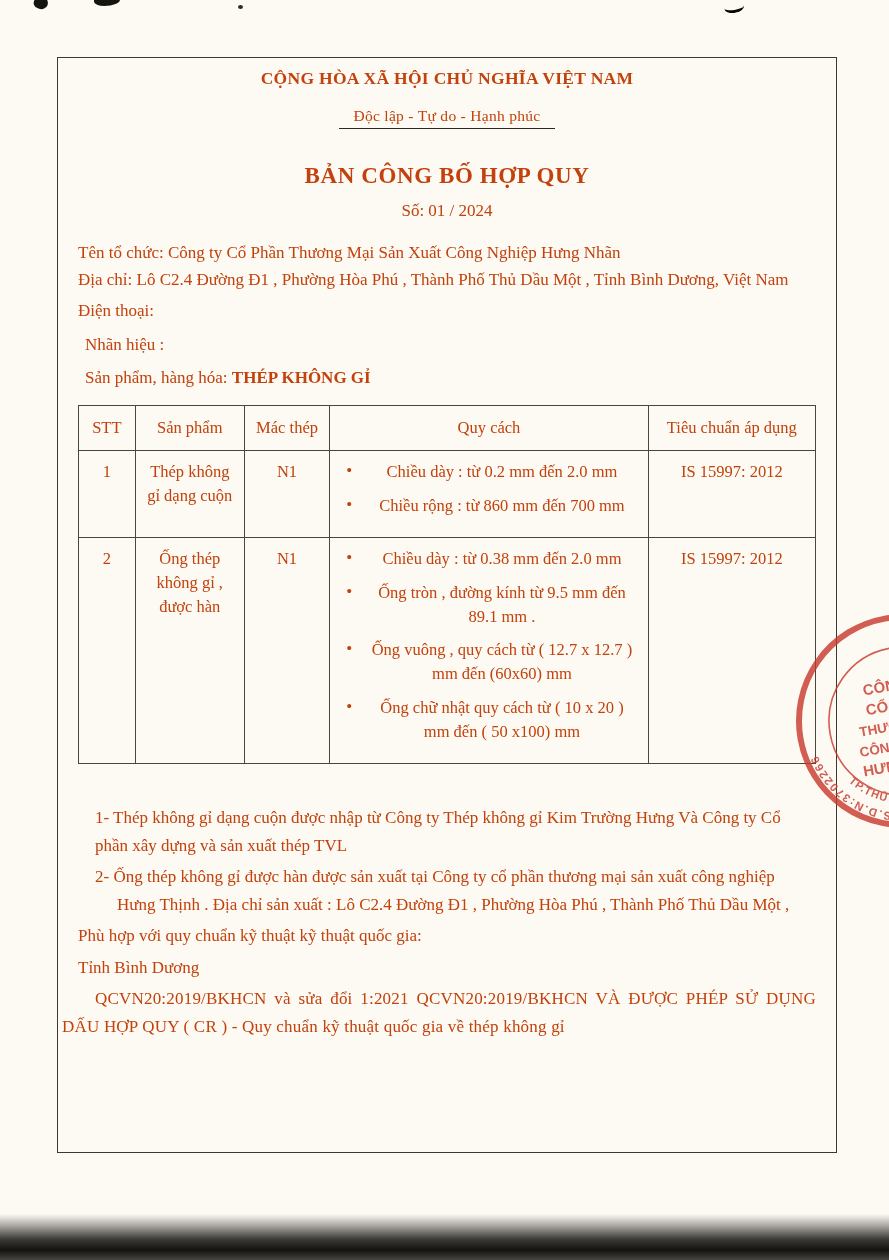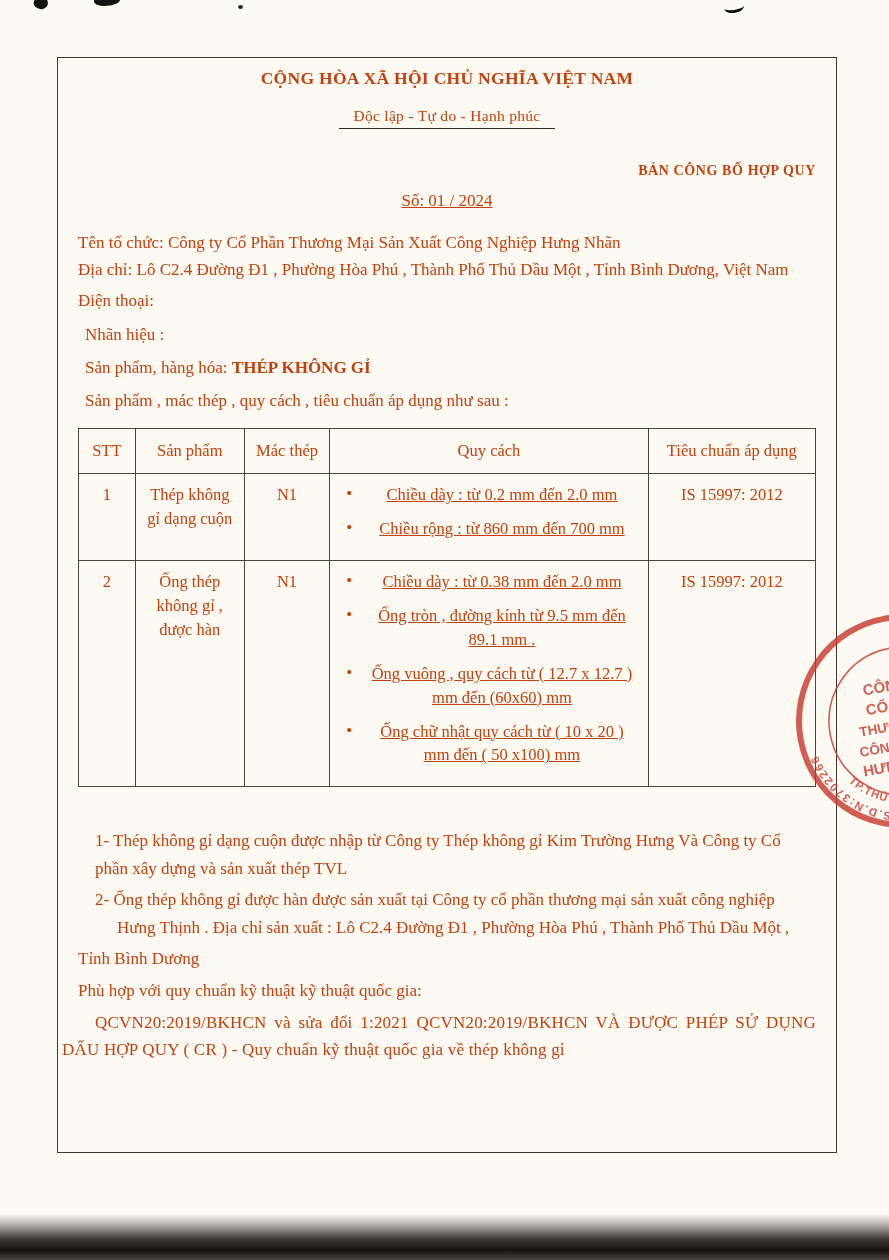--- a/index.html
+++ b/index.html
@@ -13,22 +13,22 @@
     position:absolute; left:57px; top:57px; box-sizing:border-box;
     width:780px; height:1096px; border:1.7px solid #3c392f;
     padding:10px 20px 0 20px;
   }
   .nat-header { text-align:center; }
   .nat-line1 { font-weight:bold; font-size:17.5px; letter-spacing:.3px; }
   .nat-line2 {
     display:inline-block; font-weight:normal; font-size:15.5px;
     border-bottom:1.7px solid #2b281f; padding:0 14px 3px 14px; letter-spacing:.3px;
   }
-  .doc-title { margin-top:34px; text-align:right; font-weight:bold; font-size:14px; letter-spacing:.6px; }
-  .doc-no { margin-top:12px; text-align:center; font-size:17px;text-decoration:underline; }
+  .doc-title { margin-top:34px; text-align:center; font-weight:bold; font-size:23px; letter-spacing:.6px; }
+  .doc-no { margin-top:12px; text-align:center; font-size:17px; }
 
   .intro { margin-top:18px; font-size:17px; line-height:1.6; }
   .intro p { margin:0; }
   .p-phone { margin-top:4px !important; }
   .p-indent { padding-left:7px; margin-top:6px !important; }
   .p-product b { font-weight:bold; }
 
   table.spec-table {
     width:100%; margin-top:14px; border-collapse:collapse;
     font-size:16.5px; line-height:1.45;
@@ -37,21 +37,21 @@
     border:1.6px solid #4a463b; vertical-align:top; padding:9px 10px;
     font-weight:normal; text-align:center;
   }
   table.spec-table th { padding:10px 10px; }
   .col-stt  { width:7.7%;  text-align:center !important; }
   .col-sp   { width:14.8%; }
   .col-mt   { width:11.6%; }
   .col-qc   { width:43.2%; }
   .col-tc   { width:22.7%; }
   td.cell-qc { padding:12px 8px 10px 12px; }
-  ul.specs { margin:0; padding:0; list-style:none;text-decoration:underline; }
+  ul.specs { margin:0; padding:0; list-style:none; }
   ul.specs li { position:relative; padding-left:26px; margin-bottom:10px; }
   ul.specs li::before { content:"\2022"; position:absolute; left:6px; top:-1px; font-size:17px; }
 
   .notes { margin-top:40px; font-size:17px; line-height:1.62; }
   .notes p { margin:0 0 4px 0; }
   .note-num { padding-left:17px; }
   .note-hang { padding-left:39px; text-indent:-22px; }
   .note-flush { padding-left:0; margin-top:4px !important; }
   .note-final {
     margin-left:-16px !important; margin-top:2px !important;
@@ -94,21 +94,20 @@
 
     <div class="doc-title">BẢN CÔNG BỐ HỢP QUY</div>
     <div class="doc-no">Số: 01 / 2024</div>
 
     <div class="intro">
       <p>Tên tổ chức: Công ty Cổ Phần Thương Mại Sản Xuất Công Nghiệp Hưng Nhãn</p>
       <p>Địa chỉ: Lô C2.4 Đường Đ1 , Phường Hòa Phú , Thành Phố Thủ Dầu Một , Tỉnh Bình Dương, Việt Nam</p>
       <p class="p-phone">Điện thoại:</p>
       <p class="p-indent">Nhãn hiệu :</p>
       <p class="p-indent p-product"><span>Sản phẩm, hàng hóa: </span><b>THÉP KHÔNG GỈ</b></p>
-      <p class="p-indent">Sản phẩm , mác thép , quy cách , tiêu chuẩn áp dụng như sau :</p>
     </div>
 
     <table class="spec-table">
       <thead>
         <tr>
           <th class="col-stt">STT</th>
           <th class="col-sp">Sản phẩm</th>
           <th class="col-mt">Mác thép</th>
           <th class="col-qc">Quy cách</th>
           <th class="col-tc">Tiêu chuẩn áp dụng</th>
@@ -140,22 +139,22 @@
             </ul>
           </td>
           <td>IS 15997: 2012</td>
         </tr>
       </tbody>
     </table>
 
     <div class="notes">
       <p class="note-num">1-  Thép không gỉ dạng cuộn được nhập từ Công ty Thép không gỉ Kim Trường Hưng Và Công ty Cổ phần xây dựng và sản xuất thép TVL</p>
       <p class="note-hang">2-  Ống thép không gỉ được hàn được sản xuất tại Công ty cổ phần thương mại sản xuất công nghiệp Hưng Thịnh . Địa chỉ sản xuất : Lô C2.4 Đường Đ1 , Phường Hòa Phú , Thành Phố Thủ Dầu Một ,</p>
+      <p class="note-flush">Phù hợp với quy chuẩn kỹ thuật kỹ thuật quốc gia:</p>
       <p class="note-flush">Tỉnh Bình Dương</p>
-      <p class="note-flush">Phù hợp với quy chuẩn kỹ thuật kỹ thuật quốc gia:</p>
       <p class="note-final">QCVN20:2019/BKHCN  và  sửa  đổi  1:2021  QCVN20:2019/BKHCN  VÀ  ĐƯỢC PHÉP SỬ DỤNG DẤU HỢP QUY ( CR ) -  Quy chuẩn kỹ thuật quốc gia về thép không gỉ</p>
     </div>
 
   </div>
 
   <svg class="stamp" width="240" height="240" viewBox="0 0 240 240">
     <circle cx="120" cy="120" r="104" fill="none" stroke="#c8372a" stroke-width="6"></circle>
     <circle cx="120" cy="120" r="74" fill="none" stroke="#c8372a" stroke-width="1.6"></circle>
     <defs>
       <path id="arcPathL" d="M 120 212 A 92 92 0 0 1 120 28" fill="none"></path>

